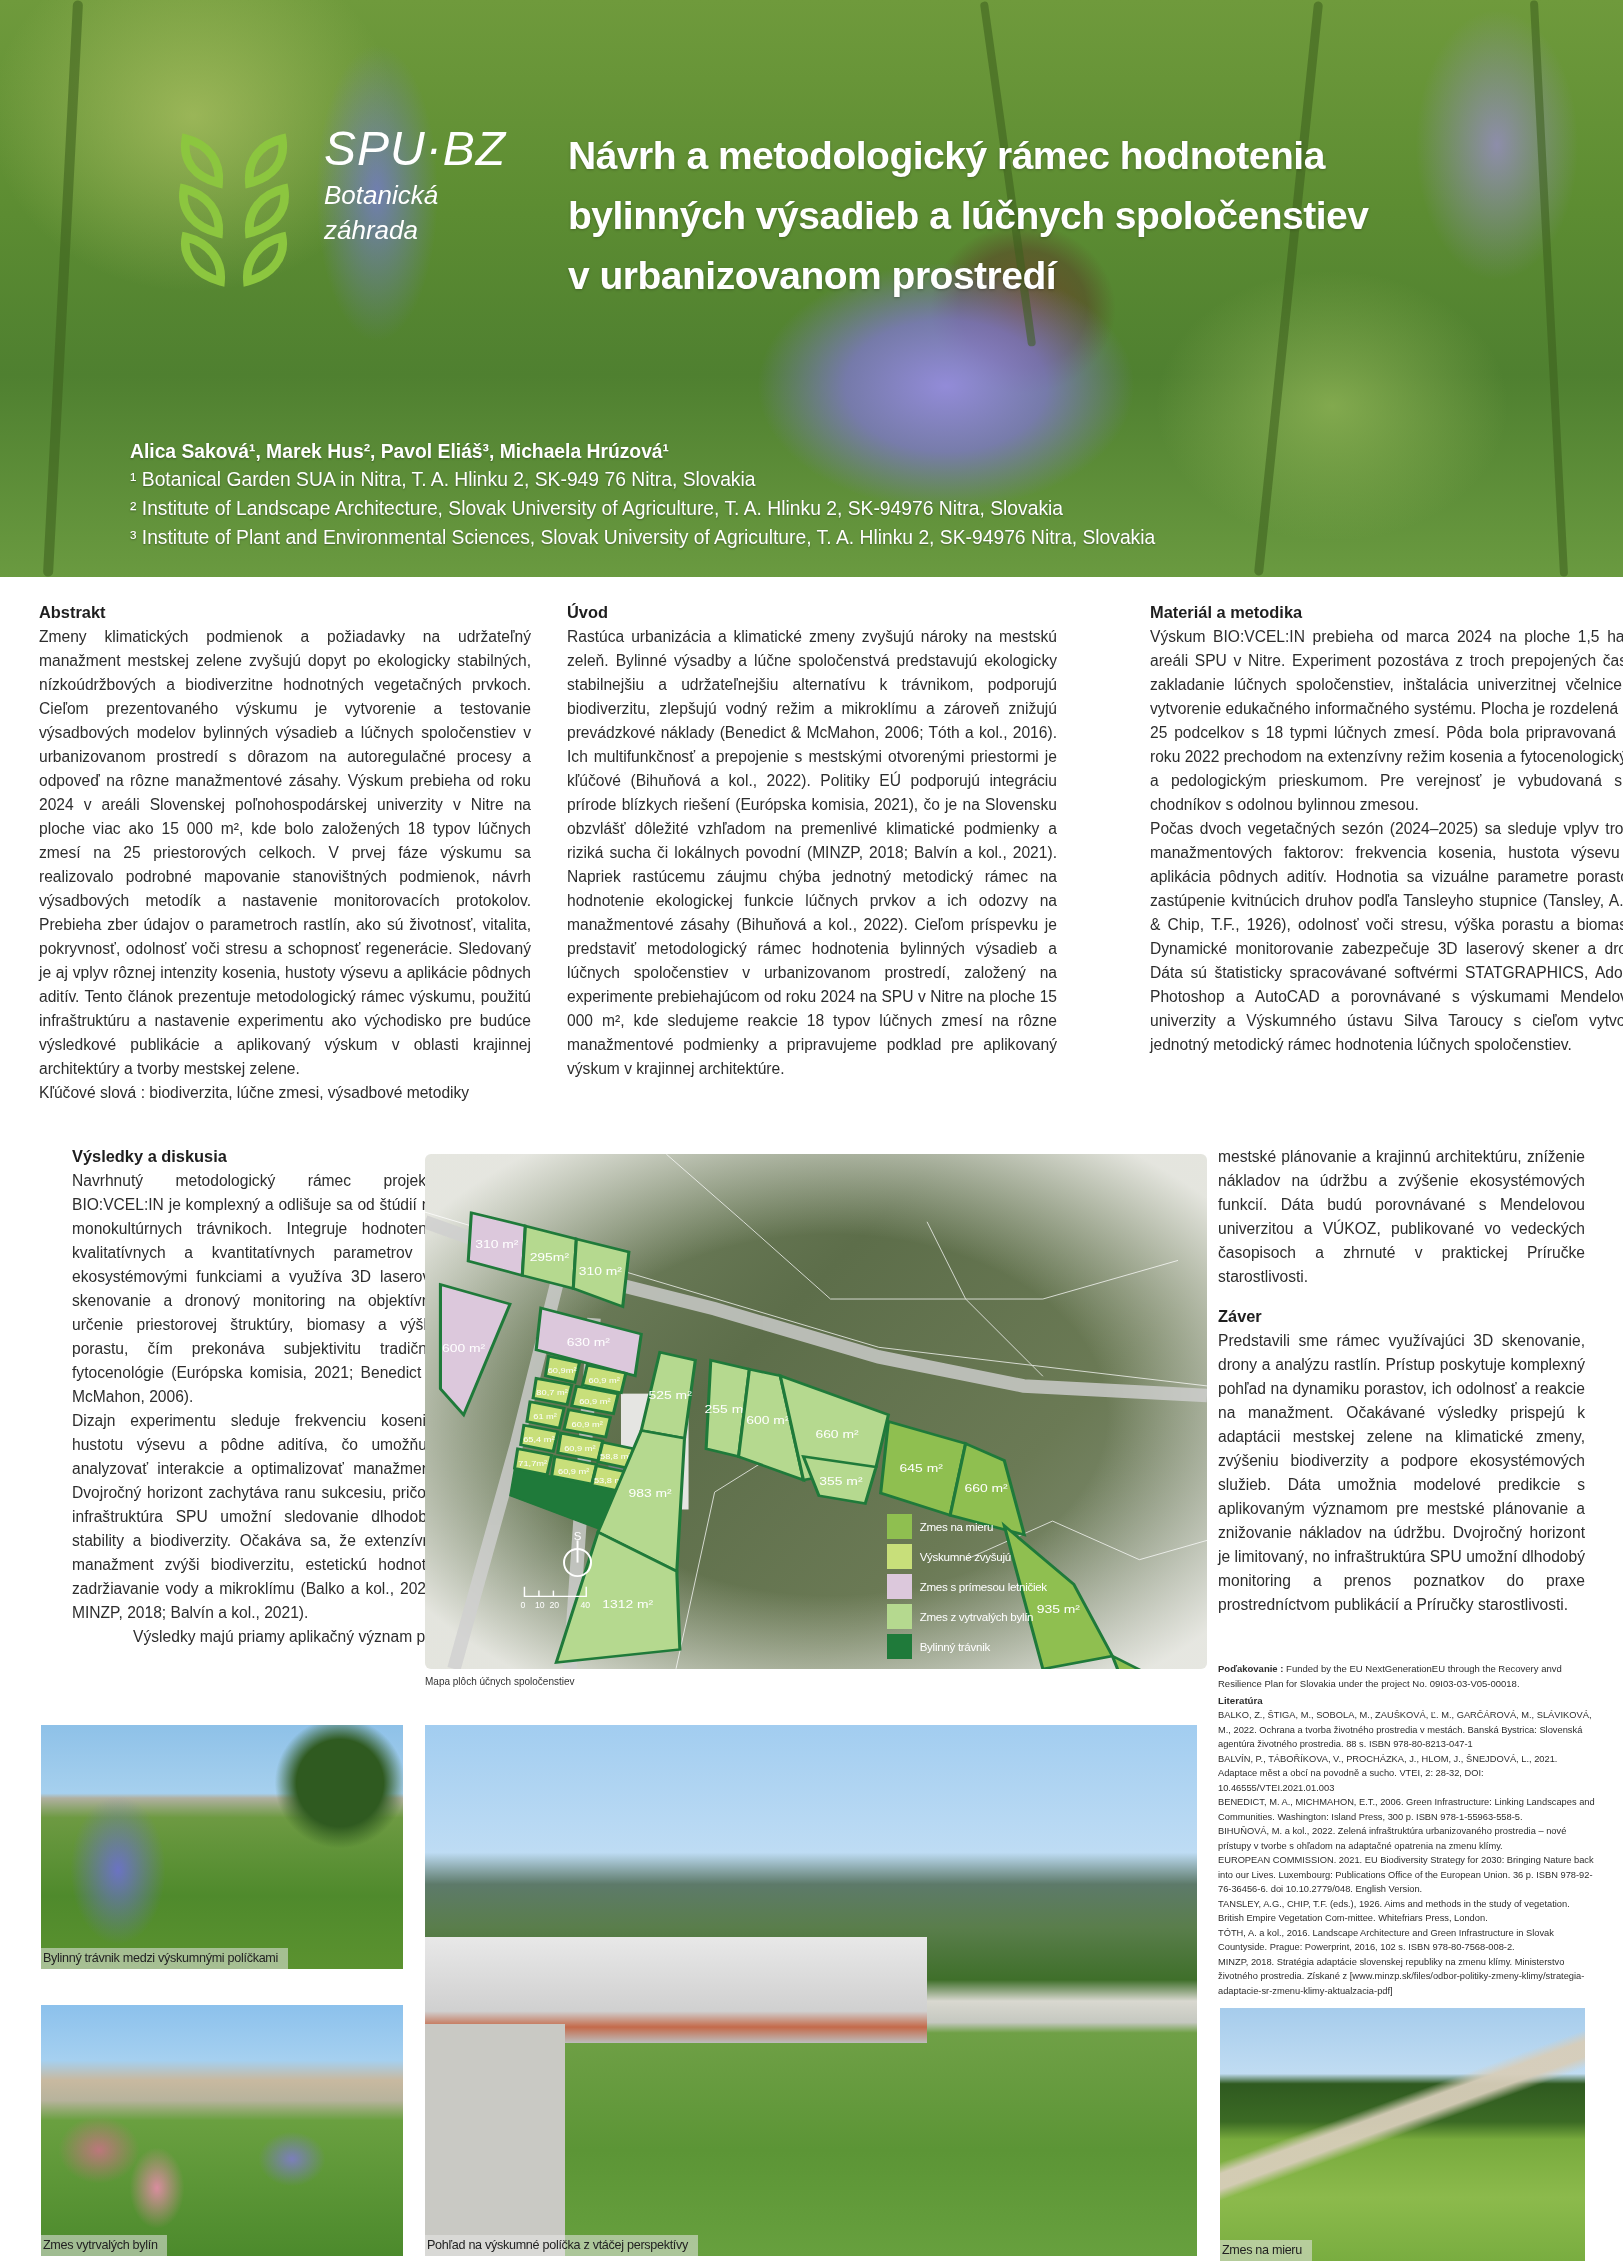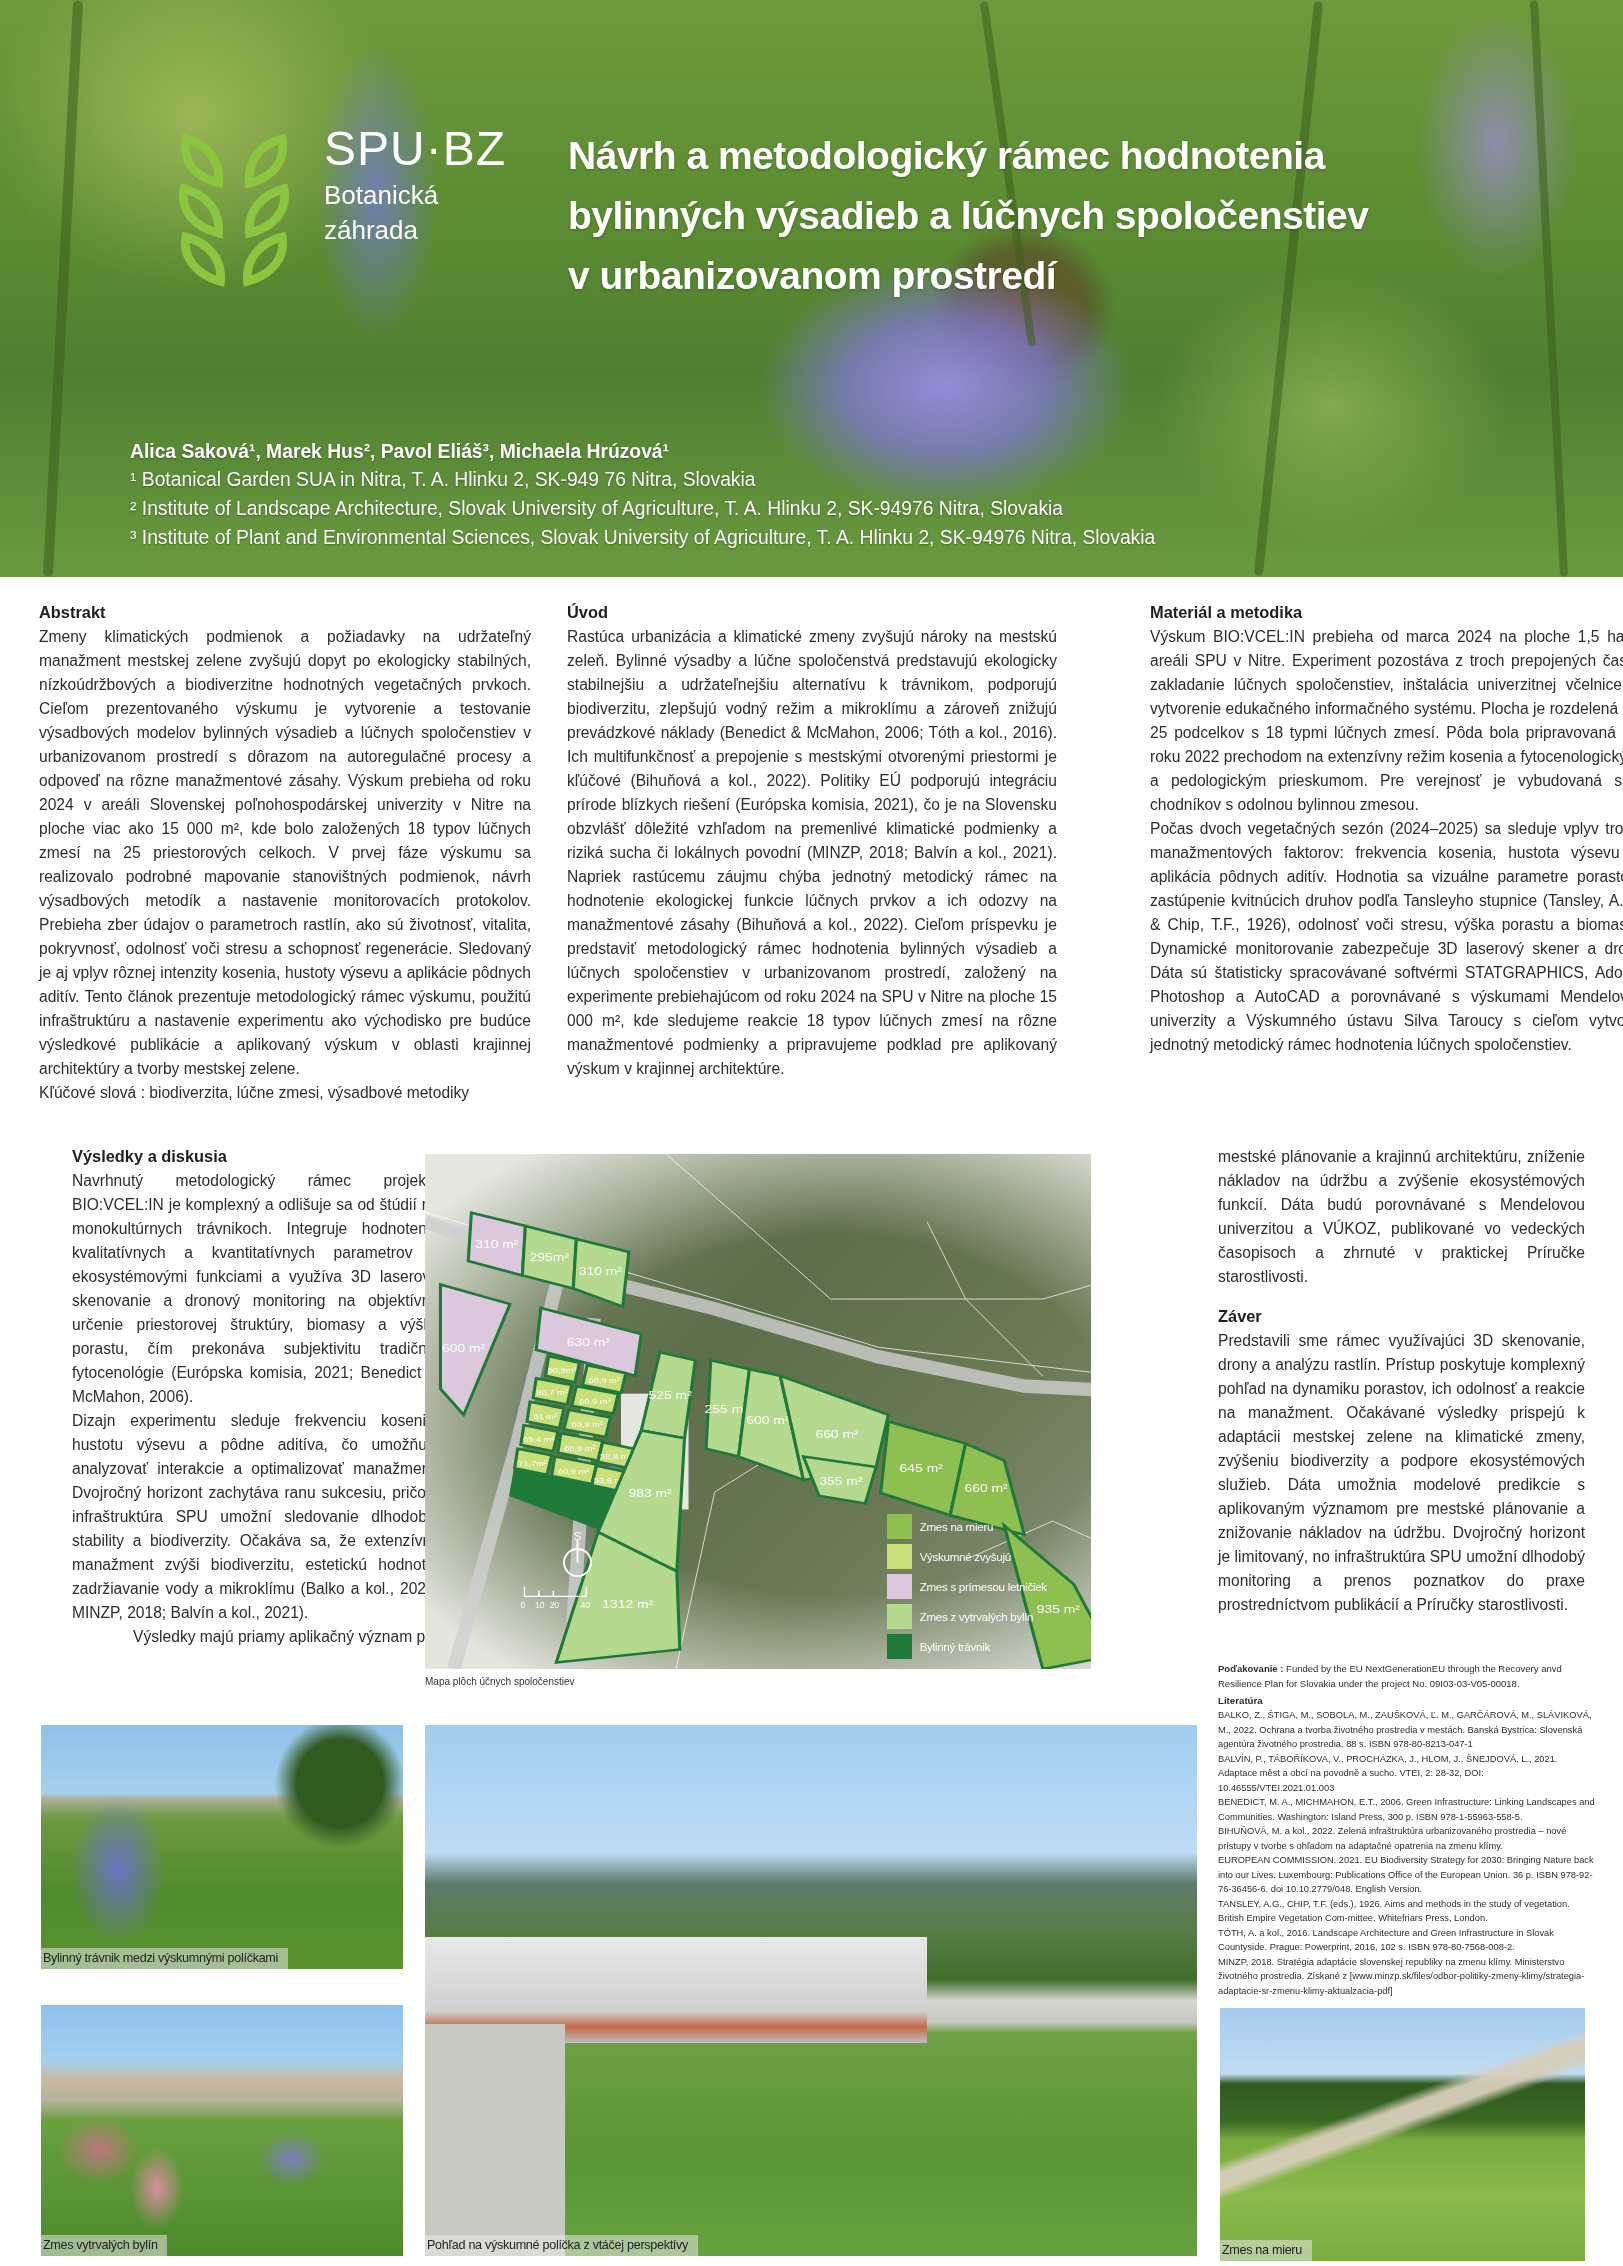--- a/index.html
+++ b/index.html
@@ -13,21 +13,21 @@
       radial-gradient(ellipse 251px 164px at 946px 386px, rgba(150,140,225,0.95) 0%, rgba(130,120,210,0.75) 40%, rgba(110,150,80,0) 75%),
       radial-gradient(ellipse 116px 106px at 1023px 309px, rgba(110,80,40,0.95) 0%, rgba(90,70,40,0.6) 55%, rgba(90,70,40,0) 80%),
       radial-gradient(ellipse 87px 212px at 377px 193px, rgba(120,120,230,0.7) 0%, rgba(120,120,230,0) 70%),
       radial-gradient(ellipse 116px 193px at 1497px 145px, rgba(160,140,220,0.7) 0%, rgba(160,140,220,0) 70%),
       radial-gradient(ellipse 290px 251px at 193px 116px, rgba(190,205,110,0.6) 0%, rgba(190,205,110,0) 70%),
       radial-gradient(ellipse 251px 193px at 1332px 406px, rgba(150,185,90,0.7) 0%, rgba(150,185,90,0) 70%),
       linear-gradient(180deg, #6f9a3c 0%, #5d8d32 35%, #4f8030 65%, #6a9a40 100%);
   }
   .stem { position: absolute; background: rgba(60,95,30,0.55); border-radius: 5.8px; }
   .logo { position: absolute; left: 172px; top: 133px; width: 124px; height: 154px; }
-  .logo-text { position: absolute; left: 324px; top: 122px; color: #ffffff; }
+  .logo-text { position: absolute; left: 324px; top: 122px; color: #ffffff; font-style: italic; }
   .logo-brand { font-size: 48px; font-weight: 400; letter-spacing: 1px; line-height: 54px; }
   .logo-sub { font-size: 26px; line-height: 31px; margin-top: 3.9px; }
   .title { position: absolute; left: 568px; top: 126px; width: 966px; color: #ffffff;
     font-size: 39px; font-weight: 700; line-height: 60px; letter-spacing: -0.5px;
     text-shadow: 0 1px 2.9px rgba(0,0,0,0.25); }
   .authors { position: absolute; left: 130px; top: 438px; color: #ffffff; text-shadow: 0 1px 1.9px rgba(0,0,0,0.35); }
   .authors-names { font-size: 19.3px; font-weight: 700; line-height: 27px; }
   .affil { font-size: 19.3px; line-height: 29px; font-weight: 400; }
 
   
@@ -35,24 +35,24 @@
   .col h2 { font-size: 16.4px; font-weight: 700; line-height: 23px; color: #1e1e1e; margin-bottom: 1px; }
   .col p { margin: 0; }
   .col1 { left: 39px; top: 601px; width: 492px; }
   .col2 { left: 567px; top: 601px; width: 490px; }
   .col3 { left: 1150px; top: 601px; width: 490px; }
   .res { left: 39px; top: 1145px; width: 367px; margin-left: 33px; }
   .res-right { left: 1218px; top: 1145px; width: 367px; }
   .zaver { left: 1218px; top: 1305px; width: 367px; }
 
   
-  .map-wrap { position: absolute; left: 425px; top: 1154px; width: 666px; height: 515px; overflow: hidden;
+  .map-wrap { position: absolute; left: 425px; top: 1154px; width: 782px; height: 515px; overflow: hidden;
     background:
       radial-gradient(ellipse 502px 328px at 406px 261px, rgba(90,105,70,0) 55%, rgba(235,235,230,0.95) 100%),
-      linear-gradient(135deg, #7c8a6a 0%, #5d6e4a 40%, #6b7a55 70%, #8a9580 100%); }
+      linear-gradient(135deg, #7c8a6a 0%, #5d6e4a 40%, #6b7a55 70%, #8a9580 100%); border-radius: 6px; }
   .map-caption { position: absolute; left: 425px; top: 1676px; font-size: 10px; color: #333; }
   .legend { position: absolute; left: 886px; top: 1511px; }
   .legend-item { display: flex; align-items: center; height: 30px; margin-bottom: 0; }
   .legend-swatch { width: 25px; height: 25px; margin-right: 7.7px; }
   .legend-label { font-size: 11.6px; color: #ffffff; letter-spacing: -0.3px; }
 
   
   .refs { position: absolute; left: 1218px; top: 1661px; width: 377px; font-size: 9.3px; line-height: 14.5px; color: #2d2d2d; }
   .ack { font-size: 9.5px; line-height: 15px; margin-bottom: 2.9px; }
   .ack b, .refs h3 { font-weight: 700; }

